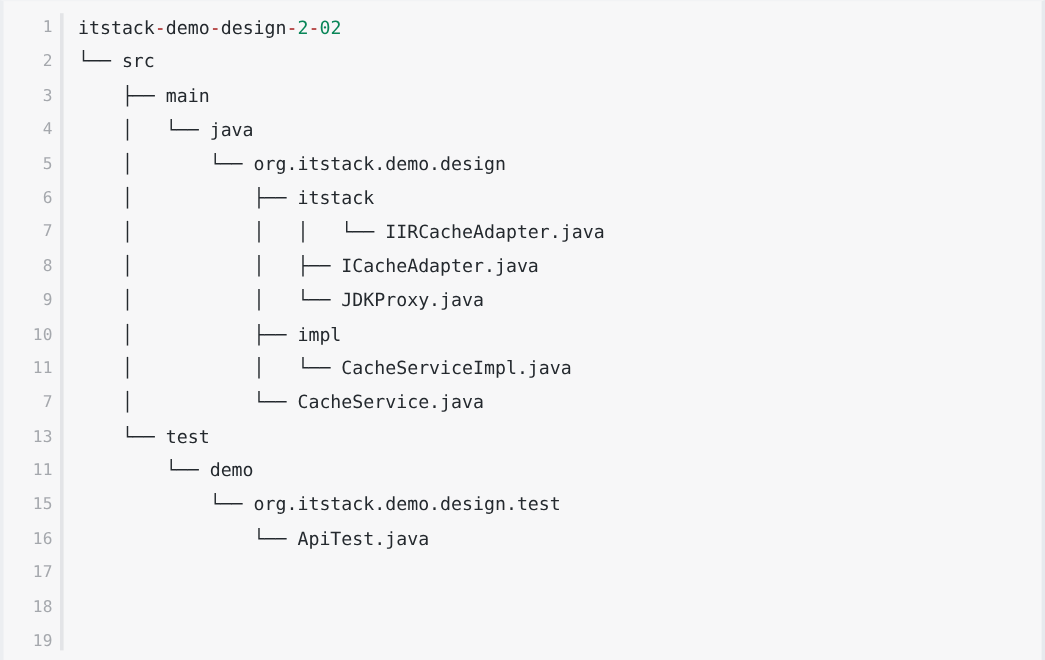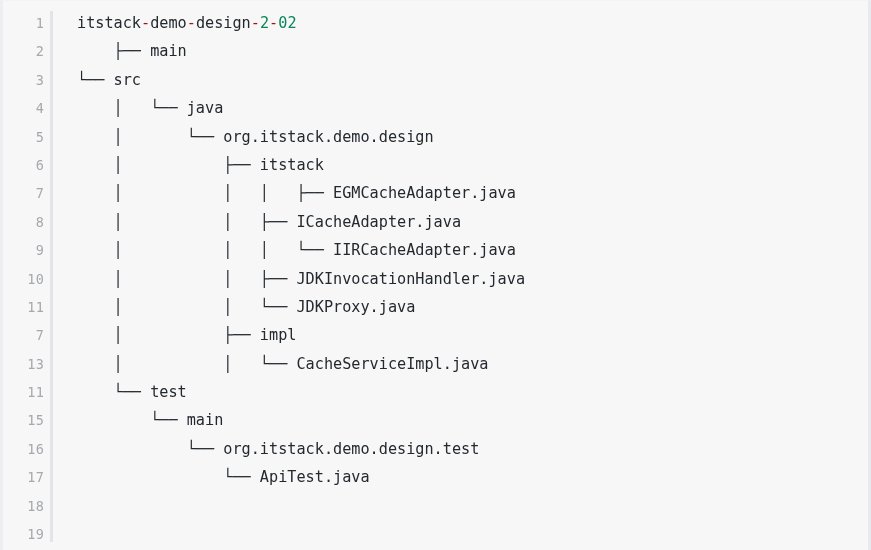--- a/index.html
+++ b/index.html
@@ -54,21 +54,21 @@
     font-size: 13.5px;
     color: #a5a8ad;
     font-family: "DejaVu Sans Mono", "Liberation Mono", monospace;
     letter-spacing: 0.2px;
   }
 
   
   .code-area {
     flex: 1 1 auto;
     min-width: 0;
-    padding-left: 24px;
+    padding-left: 12px;
     overflow: hidden;
   }
   .code-line {
     height: 28.4px;
     line-height: 28.4px;
     font-size: 15.2px;
     color: #24292e;
     white-space: pre;
     font-family: "DejaVu Sans Mono", "Liberation Mono", monospace;
     letter-spacing: 0px;
@@ -99,31 +99,30 @@
       <span class="ln">11</span>
       <span class="ln">15</span>
       <span class="ln">16</span>
       <span class="ln">17</span>
       <span class="ln">18</span>
       <span class="ln">19</span>
     </div>
 
   <div class="code-area">
       <div class="code-line"><span class="tok-plain">itstack</span><span class="tok-punct">-</span><span class="tok-plain">demo</span><span class="tok-punct">-</span><span class="tok-plain">design</span><span class="tok-punct">-</span><span class="tok-num">2</span><span class="tok-punct">-</span><span class="tok-num">02</span></div>
+      <div class="code-line"><span class="tok-plain">└── src</span></div>
       <div class="code-line"><span class="tok-plain">    ├── main</span></div>
-      <div class="code-line"><span class="tok-plain">└── src</span></div>
       <div class="code-line"><span class="tok-plain">    │   └── java</span></div>
       <div class="code-line"><span class="tok-plain">    │       └── org.itstack.demo.design</span></div>
       <div class="code-line"><span class="tok-plain">    │           ├── itstack</span></div>
-      <div class="code-line"><span class="tok-plain">    │           │   │   ├── EGMCacheAdapter.java</span></div>
+      <div class="code-line"><span class="tok-plain">    │           │   │   └── IIRCacheAdapter.java</span></div>
       <div class="code-line"><span class="tok-plain">    │           │   ├── ICacheAdapter.java</span></div>
-      <div class="code-line"><span class="tok-plain">    │           │   │   └── IIRCacheAdapter.java</span></div>
-      <div class="code-line"><span class="tok-plain">    │           │   ├── JDKInvocationHandler.java</span></div>
       <div class="code-line"><span class="tok-plain">    │           │   └── JDKProxy.java</span></div>
       <div class="code-line"><span class="tok-plain">    │           ├── impl</span></div>
       <div class="code-line"><span class="tok-plain">    │           │   └── CacheServiceImpl.java</span></div>
+      <div class="code-line"><span class="tok-plain">    │           └── CacheService.java</span></div>
       <div class="code-line"><span class="tok-plain">    └── test</span></div>
-      <div class="code-line"><span class="tok-plain">        └── main</span></div>
+      <div class="code-line"><span class="tok-plain">        └── demo</span></div>
       <div class="code-line"><span class="tok-plain">            └── org.itstack.demo.design.test</span></div>
       <div class="code-line"><span class="tok-plain">                └── ApiTest.java</span></div>
     </div>
 
 </div>
 
 </body></html>

